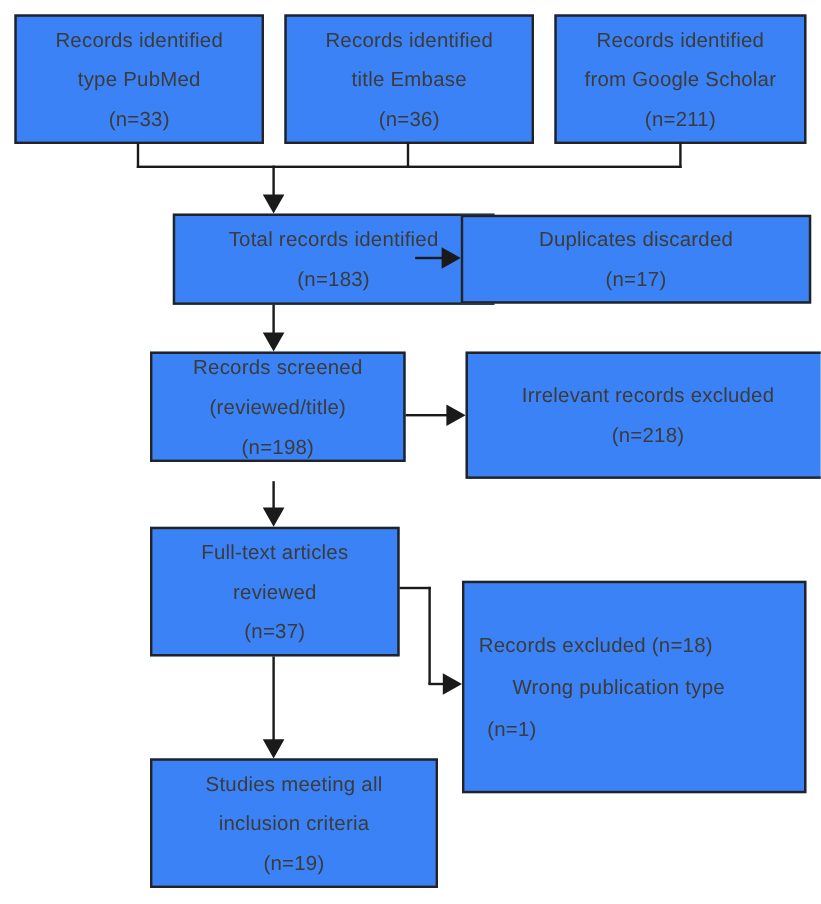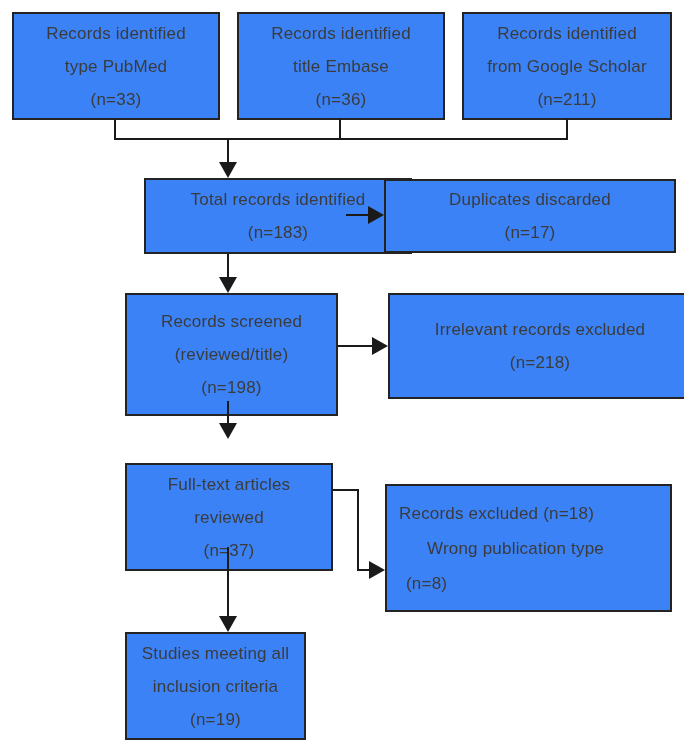--- a/index.html
+++ b/index.html
@@ -25,27 +25,27 @@
     align-items: center;
     text-align: center;
   }
   .box .ln { line-height: 33px; white-space: nowrap; }
 
   .box-pubmed     { left: 12px;  top: 12px;  width: 208px; height: 108px; }
   .box-embase     { left: 237px; top: 12px;  width: 208px; height: 108px; }
   .box-scholar    { left: 462px; top: 12px;  width: 210px; height: 108px; }
   .box-total      { left: 112px; top: 178px; width: 268px; height: 76px; margin-left: 32px; }
   .box-duplicates { left: 384px; top: 179px; width: 292px; height: 74px; }
-  .box-screened   { left: 125px; top: 293px; width: 213px; height: 123px; }
+  .box-screened   { left: 125px; top: 293px; width: 213px; height: 92px; }
   .box-irrelevant { left: 388px; top: 293px; width: 304px; height: 106px; }
-  .box-fulltext   { left: 125px; top: 439px; width: 208px; height: 108px; margin-top: 24px; }
-  .box-included   { left: 125px; top: 632px; width: 181px; height: 108px; align-items: center; }
+  .box-fulltext   { left: 125px; top: 439px; width: 208px; height: 108px; }
+  .box-included   { left: 125px; top: 632px; width: 240px; height: 108px; align-items: center; }
 
   .box-excluded {
-    left: 385px; top: 484px; width: 287px; height: 128px;
+    left: 385px; top: 484px; width: 287px; height: 177px;
     align-items: stretch;
     text-align: left;
     padding-left: 12px;
     padding-right: 6px;
   }
   .box-excluded .ln { line-height: 35px; }
   .box-excluded .indent-1 { padding-left: 28px; }
   .box-excluded .indent-2 { padding-left: 7px; }
 
   .cline { position: absolute; background: #1a1a1a; }
@@ -133,21 +133,21 @@
   </div>
 
   <div class="cline" style="left:333px; top:489px; width:26px; height:2px;"></div>
   <div class="cline" style="left:357px; top:489px; width:2px; height:81px;"></div>
   <div class="cline" style="left:357px; top:569px; width:14px; height:2px;"></div>
   <div class="arr-right" style="left:369px; top:561px;"></div>
 
   <div class="box box-excluded">
     <div class="ln">Records excluded (n=18)</div>
     <div class="ln indent-1">Wrong publication type</div>
-    <div class="ln indent-2">(n=8)</div>
+    <div class="ln indent-2">(n=1)</div>
   </div>
 
   <div class="cline" style="left:227px; top:547px; width:2px; height:70px;"></div>
   <div class="arr-down" style="left:219px; top:616px;"></div>
 
   <div class="box box-included">
     <div class="ln">Studies meeting all</div>
     <div class="ln">inclusion criteria</div>
     <div class="ln">(n=19)</div>
   </div>

